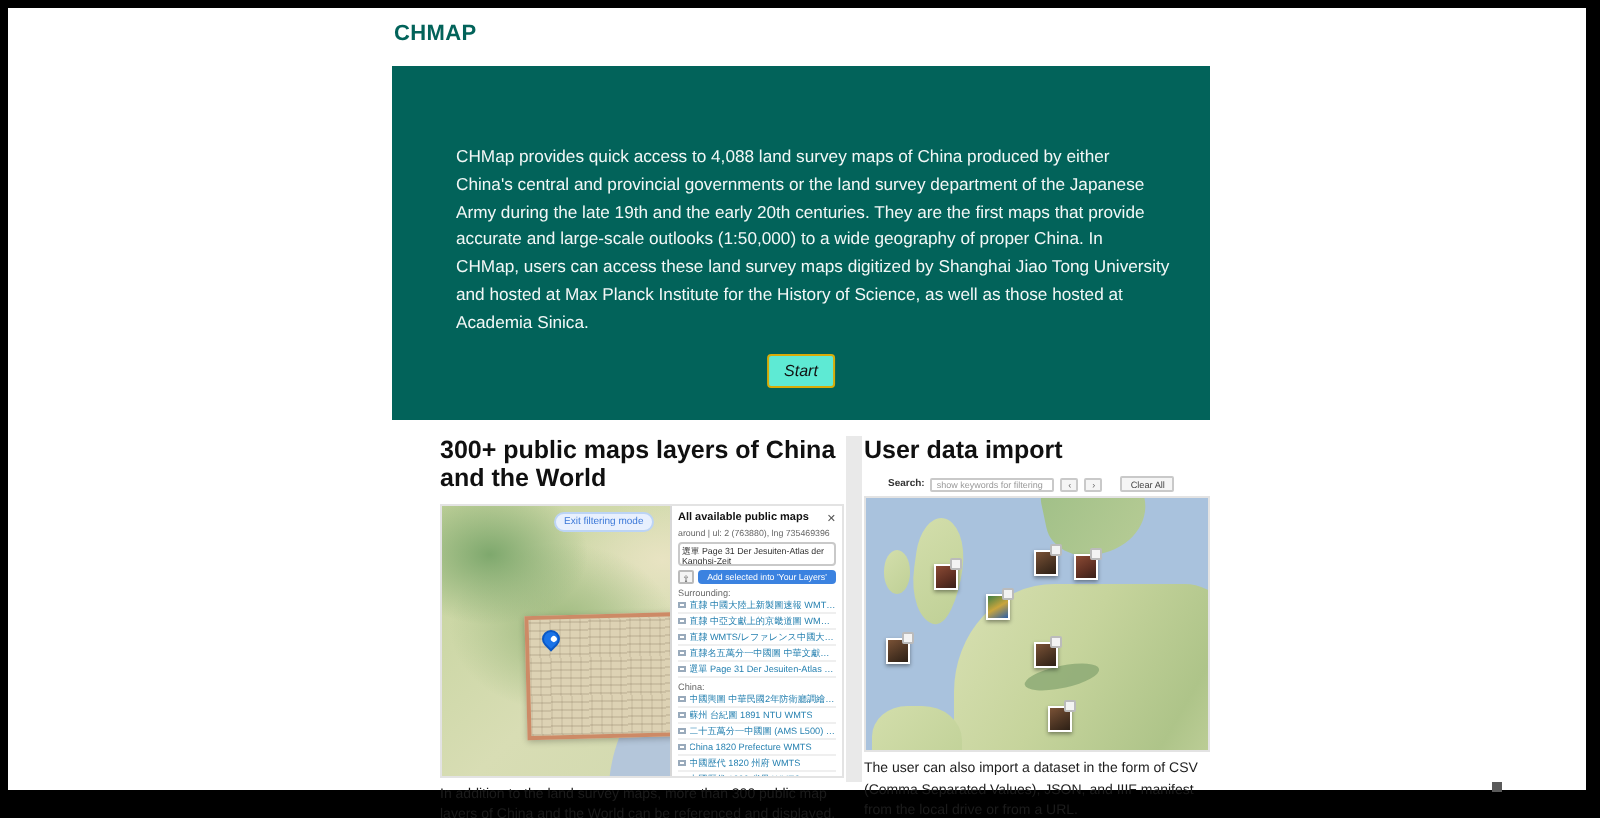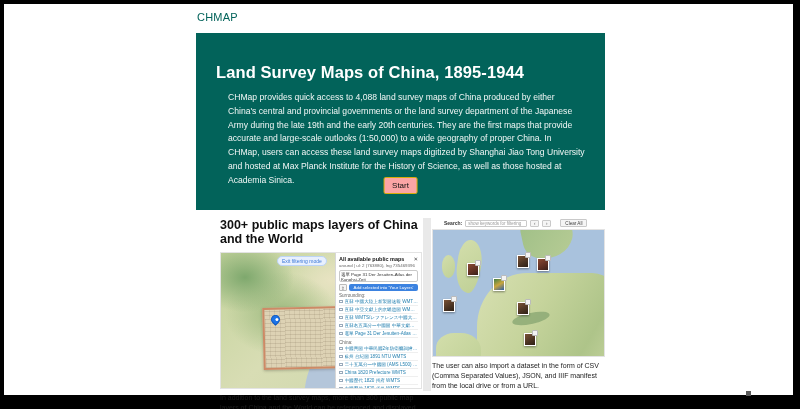--- a/index.html
+++ b/index.html
@@ -1,29 +1,29 @@
 <!DOCTYPE html>
 <html><head>
 <meta charset="utf-8">
 <style>
   * { margin:0; padding:0; box-sizing:border-box; }
   html,body { width:800px; height:409px; overflow:hidden; background:#000;
               font-family:"Liberation Sans", sans-serif; }
   .frame { position:absolute; left:4px; top:4px; width:789px; height:391px;
            background:#fff; }
-  .brand { position:absolute; left:193px; top:7px; font-size:11px; font-weight:normal;
+  .brand { position:absolute; left:193px; top:7px; font-size:11px; font-weight:bold;
            color:#02635a; letter-spacing:.2px; }
   
   .hero { position:absolute; left:192px; top:29px; width:409px; height:177px;
           background:#02635a; color:#fff; padding:30px 20px 0 20px; }
   .hero h1 { font-size:16.5px; font-weight:bold; letter-spacing:.1px; }
   .hero p { margin-top:9px; font-size:8.6px; line-height:1.6; color:#f2f7f6;margin-left:12px; }
   .cta { position:absolute; left:50%; transform:translateX(-50%); bottom:16px;
-         background:#fca5a5; color:#111; border:1px solid #d8ac08; border-radius:2px;
-         font-size:8px; padding:3px 8px; cursor:pointer; font-family:inherit; }
+         background:#5eead4; color:#111; border:1px solid #d8ac08; border-radius:2px;
+         font-size:8px; padding:3px 8px; cursor:pointer; font-family:inherit;font-style:italic; }
   
   .cols { position:absolute; left:192px; top:214px; width:409px; height:173px; display:flex;padding-left:24px; }
   .col-left { width:202px; }
   .divider { width:8px; background:#e9e9e9; margin:0 1px; }
   .col-right { flex:1; }
   .cols h2 { font-size:12.5px; font-weight:bold; color:#101010; line-height:1.15; margin-bottom:5px; }
   .caption { font-size:7px; color:#1c1c1c; line-height:1.45; margin-top:4px; }
   
   .shot { position:relative; width:100%; height:137px; overflow:hidden;
           border:1px solid #e3e3e3; background:#cfd8b0; }
@@ -103,21 +103,20 @@
   .grip { position:absolute; left:746px; top:391px; width:5px; height:5px; background:#5a5a5a; }
 </style>
 </head>
 <body>
 
 <div class="frame">
 
   <div class="brand">CHMAP</div>
 
   <div class="hero">
-    <h1>Land Survey Maps of China, 1895-1944</h1>
     <p>CHMap provides quick access to 4,088 land survey maps of China produced by either China's central and provincial governments or the land survey department of the Japanese Army during the late 19th and the early 20th centuries. They are the first maps that provide accurate and large-scale outlooks (1:50,000) to a wide geography of proper China. In CHMap, users can access these land survey maps digitized by Shanghai Jiao Tong University and hosted at Max Planck Institute for the History of Science, as well as those hosted at Academia Sinica.</p>
     <button class="cta">Start</button>
   </div>
 
   <div class="cols">
 
     <div class="col-left">
       <h2>300+ public maps layers of China and the World</h2>
 
       <div class="shot">
@@ -190,20 +189,21 @@
             </div>
         </div>
       </div>
 
       <div class="caption">In addition to the land survey maps, more than 300 public map layers of China and the World can be referenced and displayed.</div>
     </div>
 
     <div class="divider"></div>
 
     <div class="col-right">
+      <h2>User data import</h2>
 
       <div class="toolbar">
         <span class="tb-label">Search:</span>
         <span class="tb-input">show keywords for filtering</span>
         <span class="tb-mini">‹</span>
         <span class="tb-mini">›</span>
         <span class="tb-clear">Clear All</span>
       </div>
 
       <div class="shot2">

